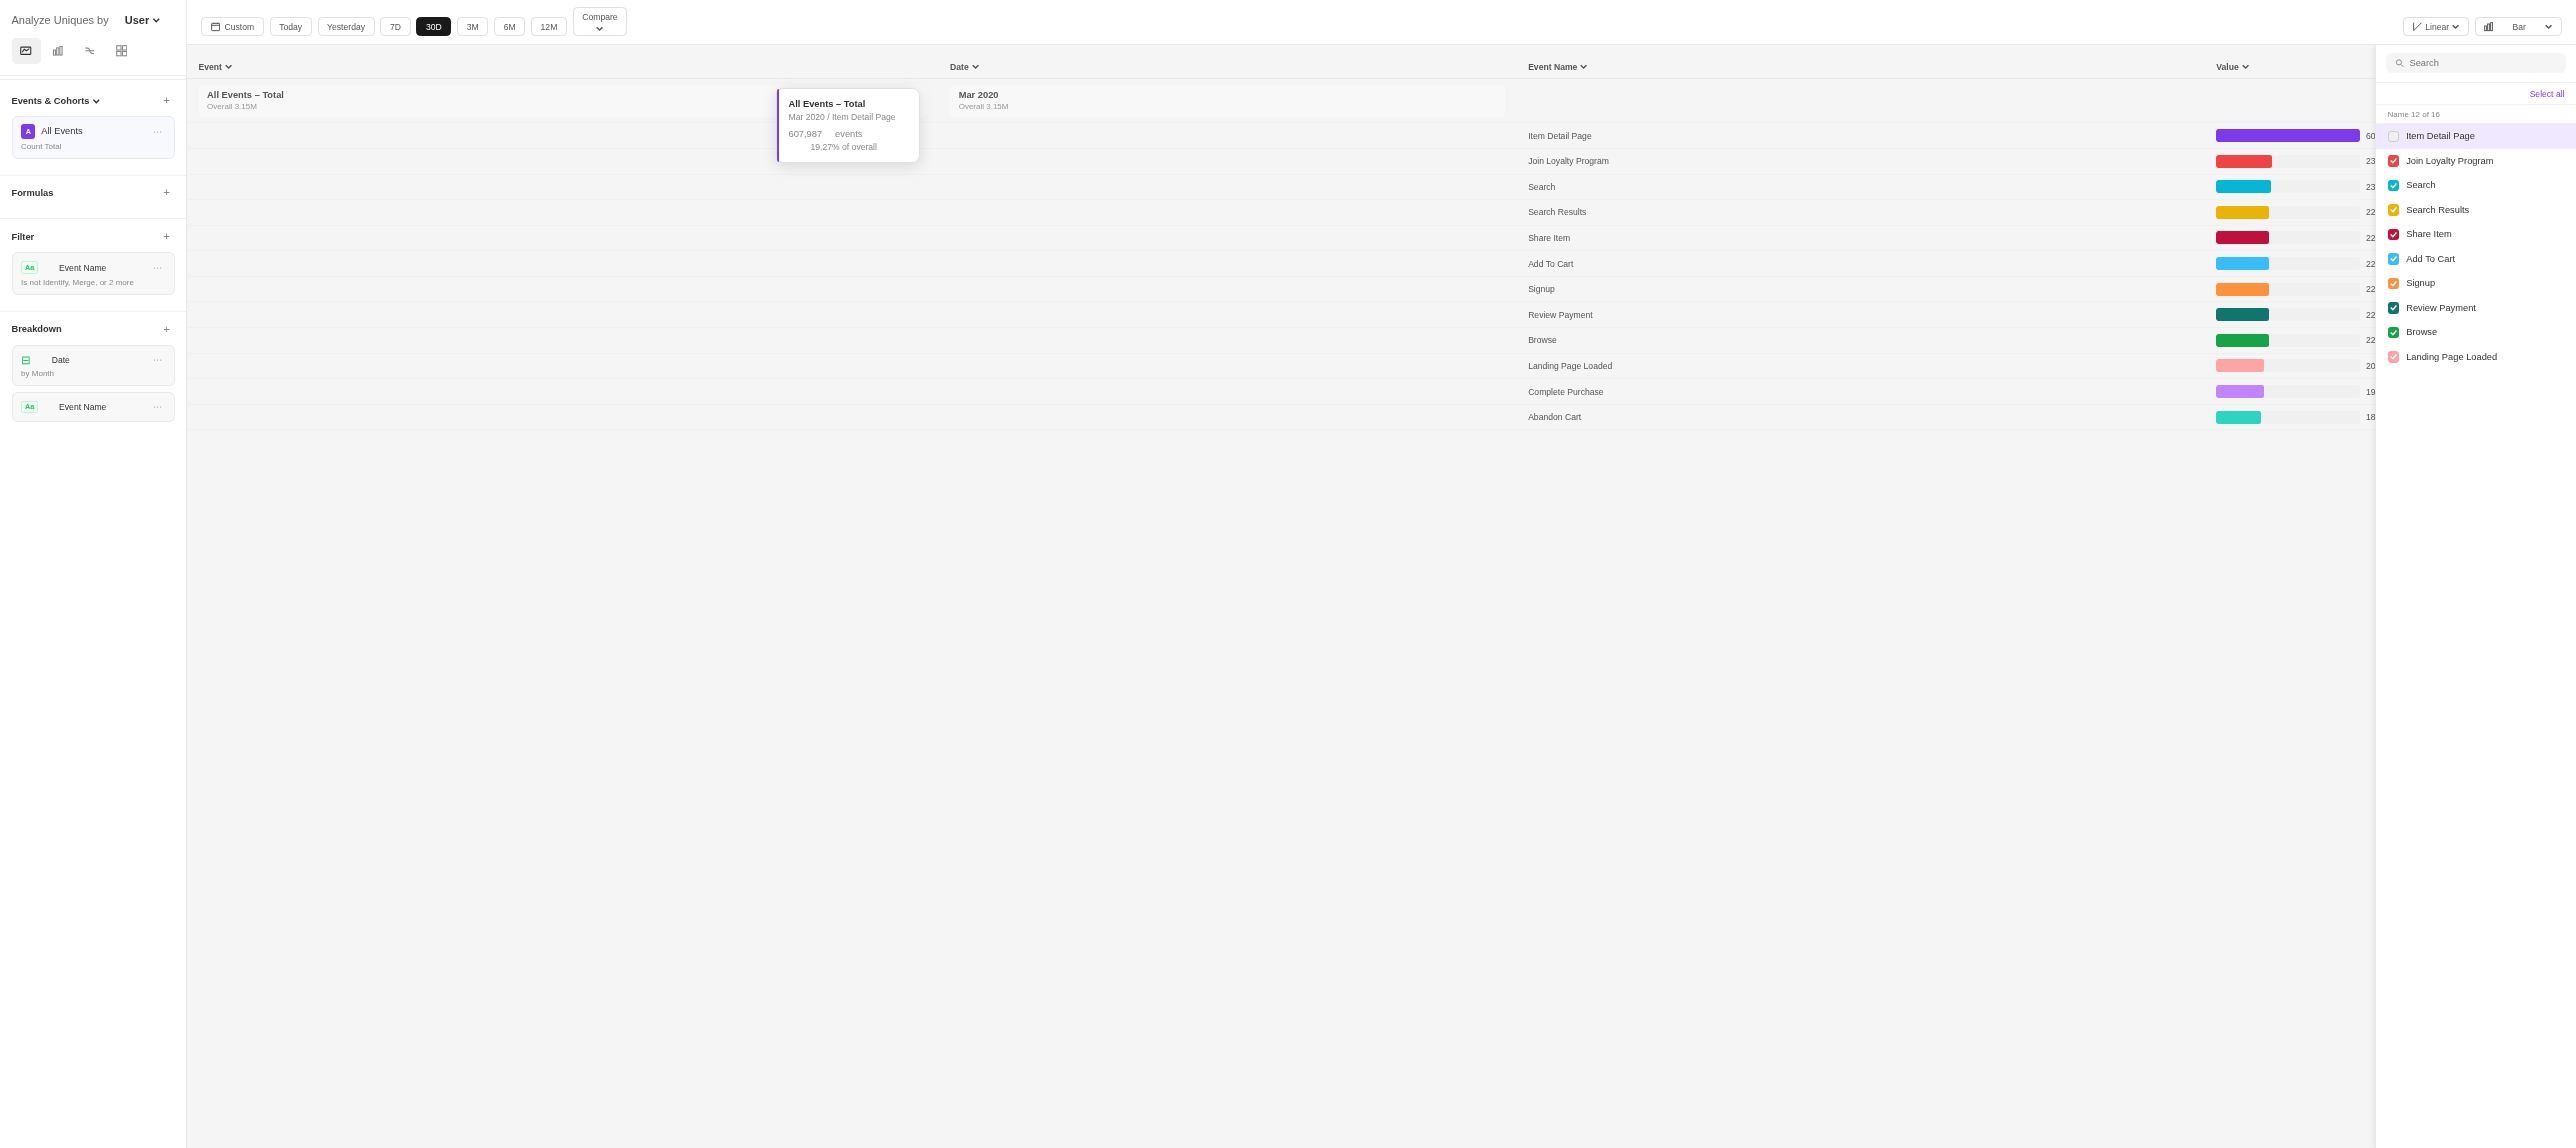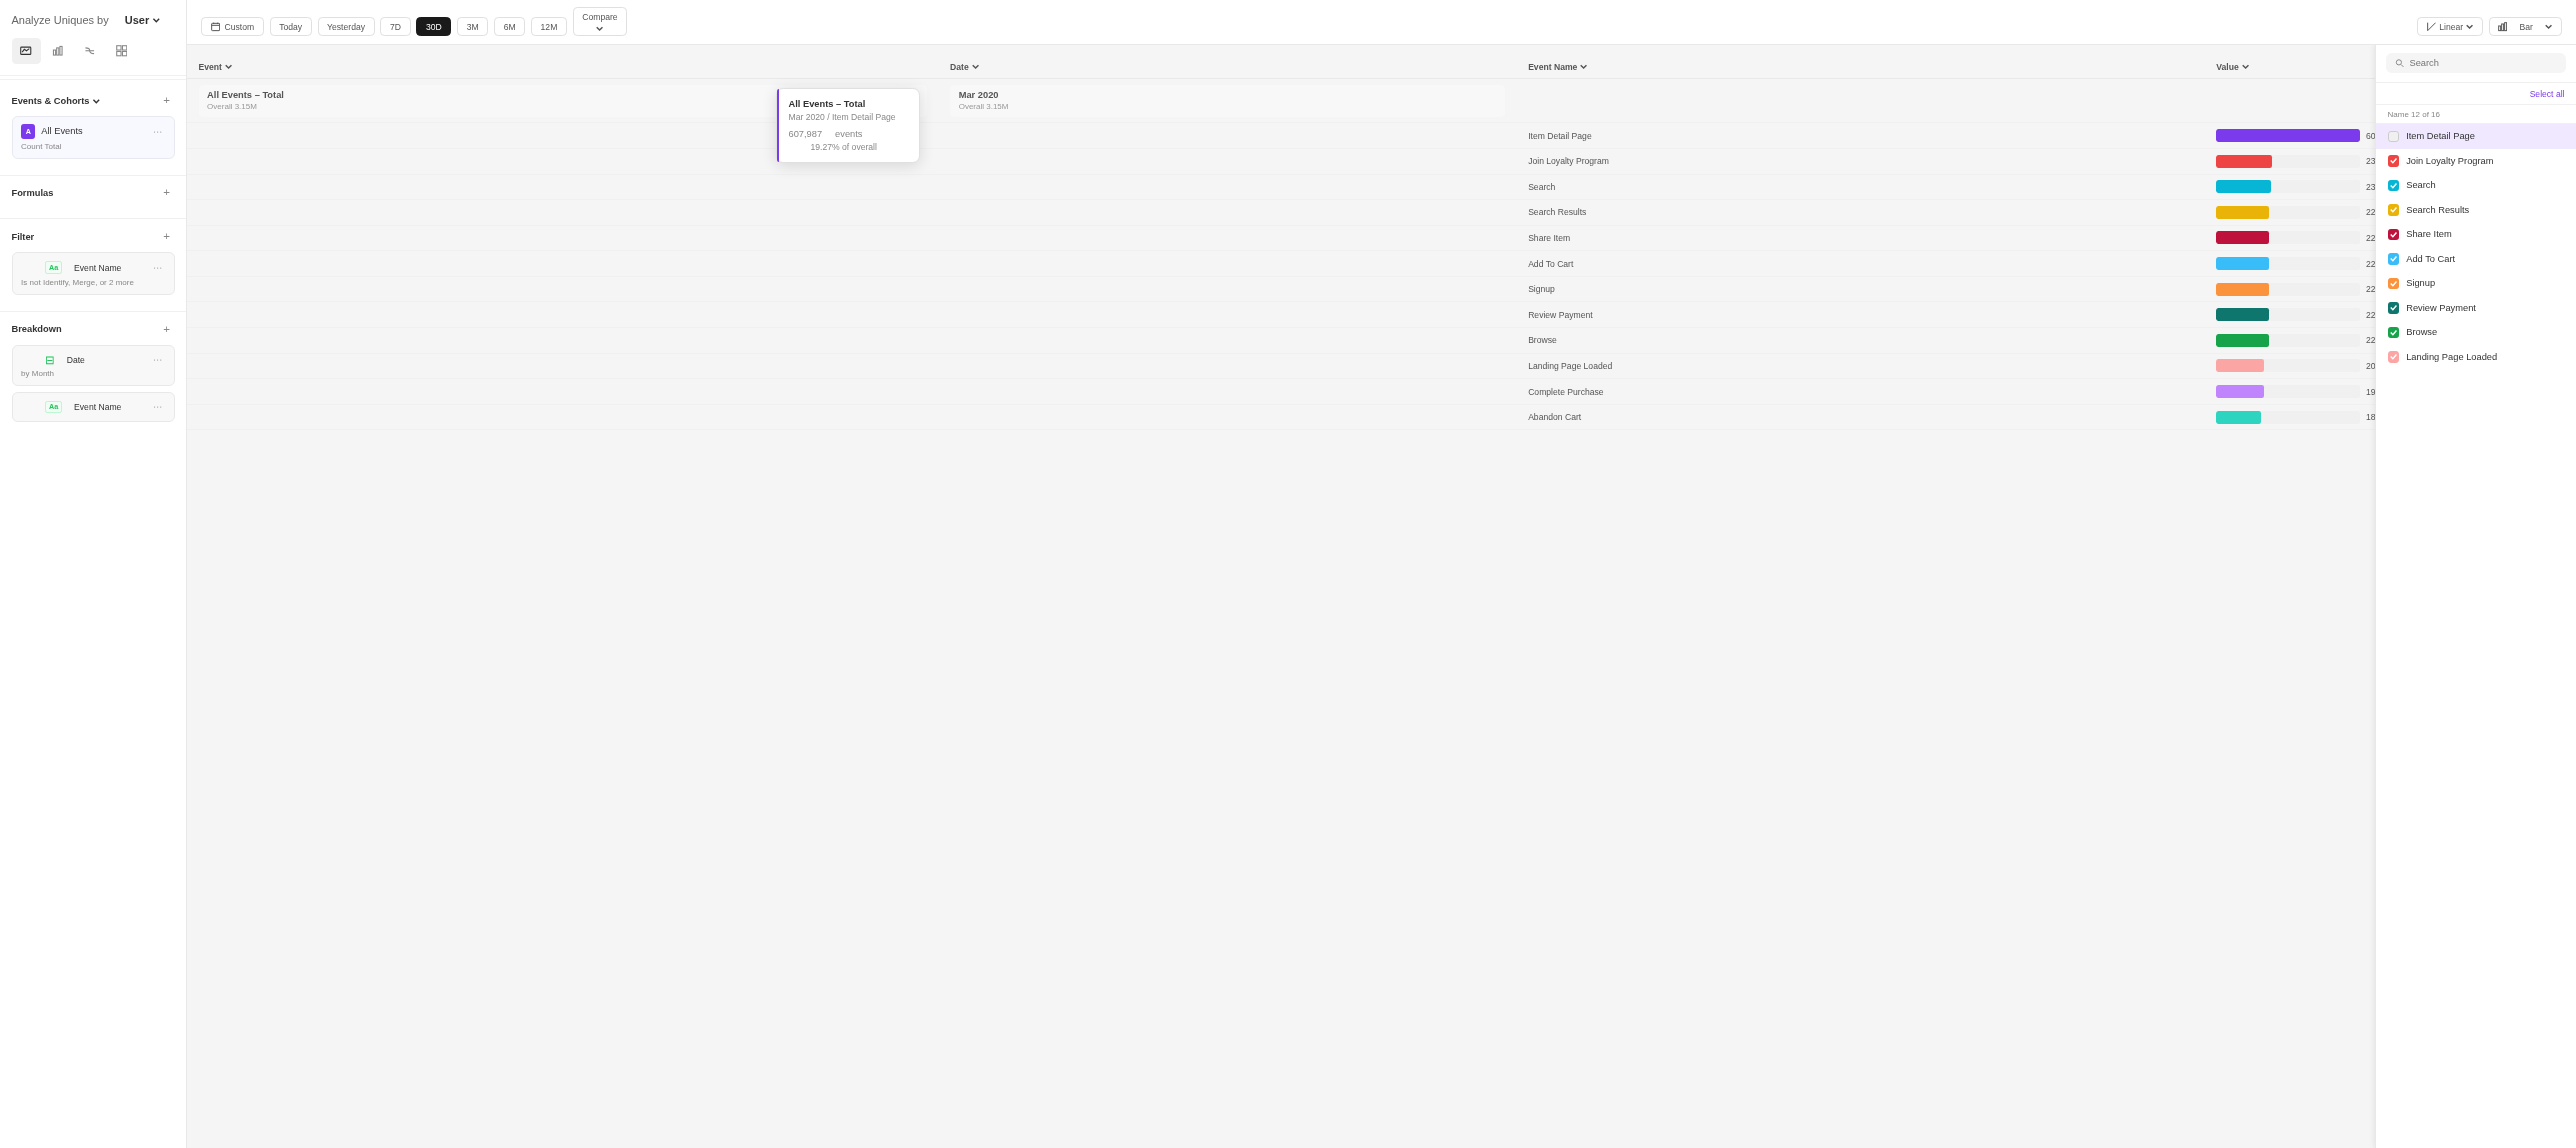--- a/index.html
+++ b/index.html
@@ -23,39 +23,39 @@
 
     .event-card { background: #f8f8ff; border: 0.7px solid #e8e8f0; border-radius: 5.8px; padding: 7.2px 8.6px; margin-bottom: 5.8px; }
     .event-card-header { display: flex; align-items: center; justify-content: space-between; margin-bottom: 2.9px; }
     .event-label { display: flex; align-items: center; gap: 5.8px; font-weight: 500; font-size: 9.3px; }
     .event-badge { width: 14.4px; height: 14.4px; background: #7c3aed; border-radius: 2.9px; display: flex; align-items: center; justify-content: center; color: white; font-size: 7.2px; font-weight: 700; }
     .event-sub { font-size: 8px; color: #888; margin-top: 1.4px; }
     .dots-btn { width: 14.4px; height: 14.4px; display: flex; align-items: center; justify-content: center; cursor: pointer; color: #aaa; border-radius: 2.9px; }
 
     .filter-card { background: #f8f8f8; border: 0.7px solid #e8e8e8; border-radius: 5.8px; padding: 7.2px 8.6px; margin-bottom: 5.8px; }
     .filter-header { display: flex; align-items: center; justify-content: space-between; }
-    .filter-label { display: flex; align-items: center; gap: 12px; font-weight: 500; font-size: 8.6px; margin-left: 24px; }
+    .filter-label { display: flex; align-items: center; gap: 21px; font-weight: 500; font-size: 8.6px; }
     .filter-type { font-size: 7.2px; font-weight: 600; color: #22c55e; background: #f0fdf4; border: 0.7px solid #bbf7d0; border-radius: 2.2px; padding: 0.7px 2.9px; }
     .filter-sub { font-size: 8px; color: #888; margin-top: 2.9px; }
 
     .breakdown-card { background: #f8f8f8; border: 0.7px solid #e8e8e8; border-radius: 5.8px; padding: 7.2px 8.6px; margin-bottom: 5.8px; }
     .breakdown-sub { font-size: 8px; color: #888; margin-top: 1.4px; }
 
     
     .main { flex: 1; display: flex; flex-direction: column; overflow: hidden; }
 
     
     .topbar { background: #fff; border-bottom: 0.7px solid #e8e8e8; padding: 7.2px 14.4px; display: flex; align-items: flex-end; gap: 5.8px; }
     .date-btn { padding: 3.6px 8.6px; border-radius: 4.3px; border: 0.7px solid #e0e0e0; background: #fff; cursor: pointer; font-size: 8.6px; color: #555; font-weight: 500; }
     .date-btn.active { background: #1a1a1a; color: #fff; border-color: #1a1a1a; }
     .date-btn.custom { display: flex; align-items: center; gap: 4.3px; }
     .compare-btn { padding: 3.6px 8.6px; border-radius: 4.3px; border: 0.7px solid #e0e0e0; background: #fff; cursor: pointer; font-size: 8.6px; color: #555; font-weight: 500; display: flex; align-items: center; gap: 2.9px; flex-direction: column; }
     .topbar-spacer { flex: 1; }
     .linear-btn { padding: 3.6px 8.6px; border-radius: 4.3px; border: 0.7px solid #e0e0e0; background: #fff; cursor: pointer; font-size: 8.6px; color: #555; font-weight: 500; display: flex; align-items: center; gap: 2.9px; }
-    .bar-btn { padding: 3.6px 8.6px; border-radius: 4.3px; border: 0.7px solid #e0e0e0; background: #fff; cursor: pointer; font-size: 8.6px; color: #555; font-weight: 500; display: flex; align-items: center; gap: 12px; }
+    .bar-btn { padding: 3.6px 8.6px; border-radius: 4.3px; border: 0.7px solid #e0e0e0; background: #fff; cursor: pointer; font-size: 8.6px; color: #555; font-weight: 500; display: flex; align-items: center; gap: 19px; }
 
     
     .content-area { flex: 1; display: flex; overflow: hidden; position: relative; }
 
     
     .table-wrap { flex: 1; overflow: auto; padding: 11.5px 0; }
     table { width: 100%; border-collapse: collapse; }
     thead th { padding: 5.8px 11.5px; text-align: left; font-size: 8.6px; font-weight: 600; color: #555; border-bottom: 0.7px solid #e8e8e8; cursor: pointer; white-space: nowrap; }
     thead th .th-inner { display: flex; align-items: center; gap: 2.9px; }
     tbody td { padding: 5.8px 11.5px; font-size: 8.6px; color: #333; border-bottom: 0.7px solid #f0f0f0; vertical-align: middle; }

